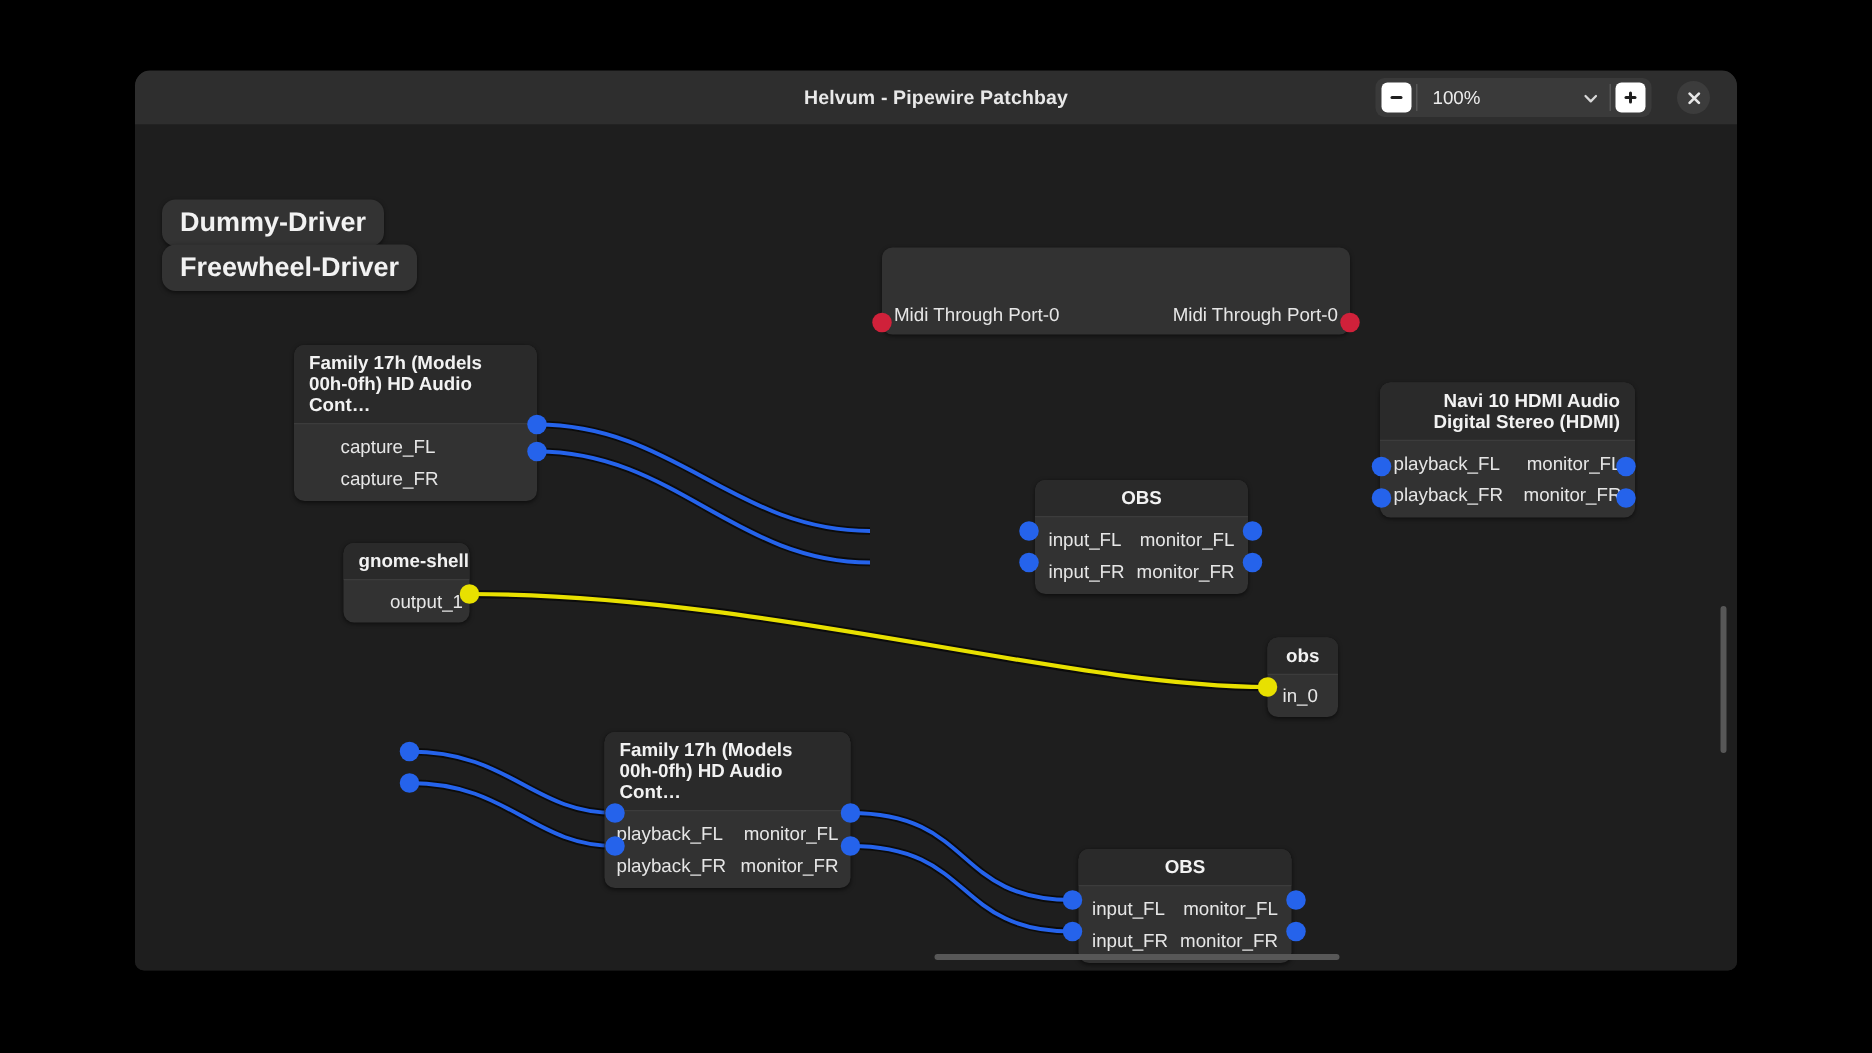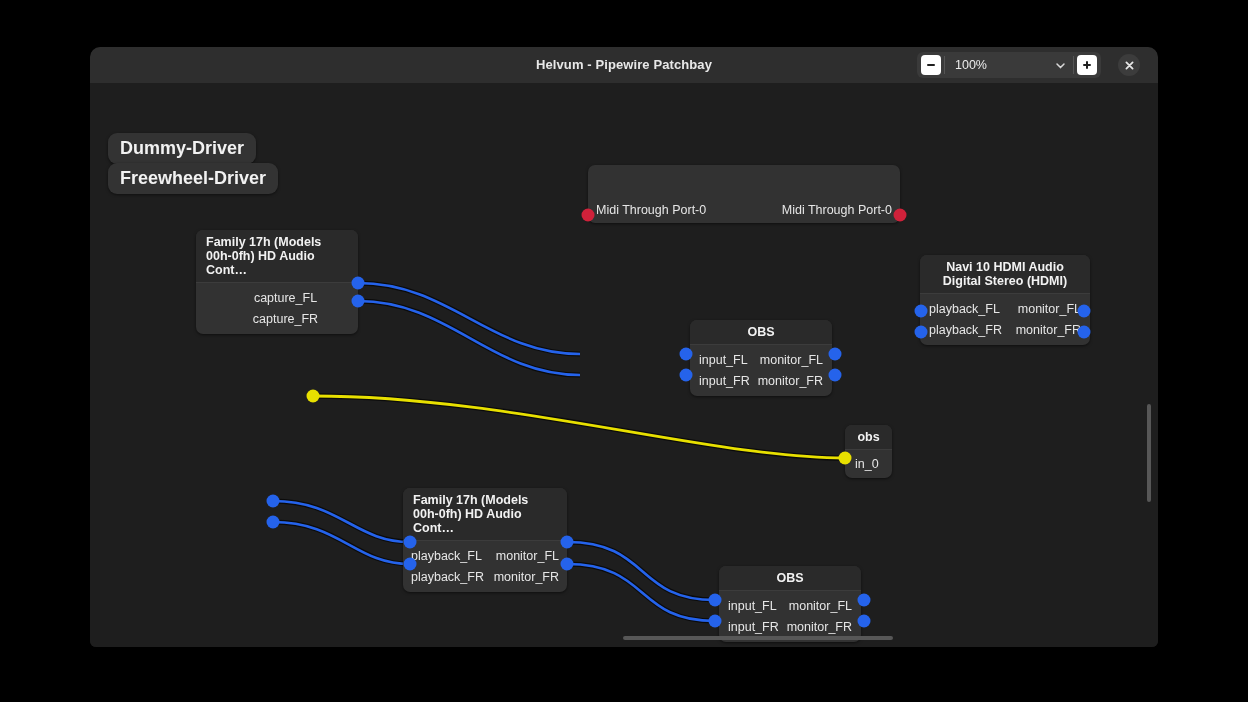--- a/index.html
+++ b/index.html
@@ -109,21 +109,21 @@
   .node-title.wrap { text-align: left; white-space: normal; }
   .node-ports { padding: 4px 0 5px; }
   .port-row {
     display: flex; align-items: center;
     height: 21px;
     font-size: 12.5px;
     color: #e6e6e6;
   }
   .port-label { white-space: nowrap; }
   .port-in  { justify-content: flex-start; }
-  .port-out { justify-content: center; padding-left: 31px; }
+  .port-out { justify-content: flex-start; padding-left: 31px; }
   .port-both { justify-content: space-between; }
 
   
   .pill {
     position: absolute;
     background: #333333;
     border-radius: 9px;
     color: #f2f2f2;
     font-size: 18px;
     font-weight: bold;
@@ -264,40 +264,48 @@
             <span class="port-label">monitor_FR</span>
           </div>
         </div>
       </div>
       <div class="dot blue" style="left:596px; top:271px;"></div>
       <div class="dot blue" style="left:596px; top:292px;"></div>
       <div class="dot blue" style="left:745px; top:271px;"></div>
       <div class="dot blue" style="left:745px; top:292px;"></div>
 
       <div class="node" style="left:830px; top:172px; width:170px;">
-        <div class="node-title wrap" style="text-align:center;">
+        <div class="node-title wrap" style="text-align:right;">
           <div>Navi 10 HDMI Audio</div>
           <div>Digital Stereo (HDMI)</div>
         </div>
         <div class="node-ports" style="padding:4px 9px 5px;">
           <div class="port-row port-both">
             <span class="port-label">playback_FL</span>
             <span class="port-label">monitor_FL</span>
           </div>
           <div class="port-row port-both">
             <span class="port-label">playback_FR</span>
             <span class="port-label">monitor_FR</span>
           </div>
         </div>
       </div>
       <div class="dot blue" style="left:831px; top:228px;"></div>
       <div class="dot blue" style="left:831px; top:249px;"></div>
       <div class="dot blue" style="left:994px; top:228px;"></div>
       <div class="dot blue" style="left:994px; top:249px;"></div>
 
+      <div class="node" style="left:139px; top:279px; width:84px;">
+        <div class="node-title">gnome-shell</div>
+        <div class="node-ports" style="padding:3px 0 4px;">
+          <div class="port-row port-out" style="padding-right:12px;">
+            <span class="port-label">output_1</span>
+          </div>
+        </div>
+      </div>
       <div class="dot yellow" style="left:223px; top:313px;"></div>
 
       <div class="node" style="left:755px; top:342px; width:47px;">
         <div class="node-title">obs</div>
         <div class="node-ports" style="padding:3px 0 4px;">
           <div class="port-row port-in" style="padding-left:10px;">
             <span class="port-label">in_0</span>
           </div>
         </div>
       </div>

